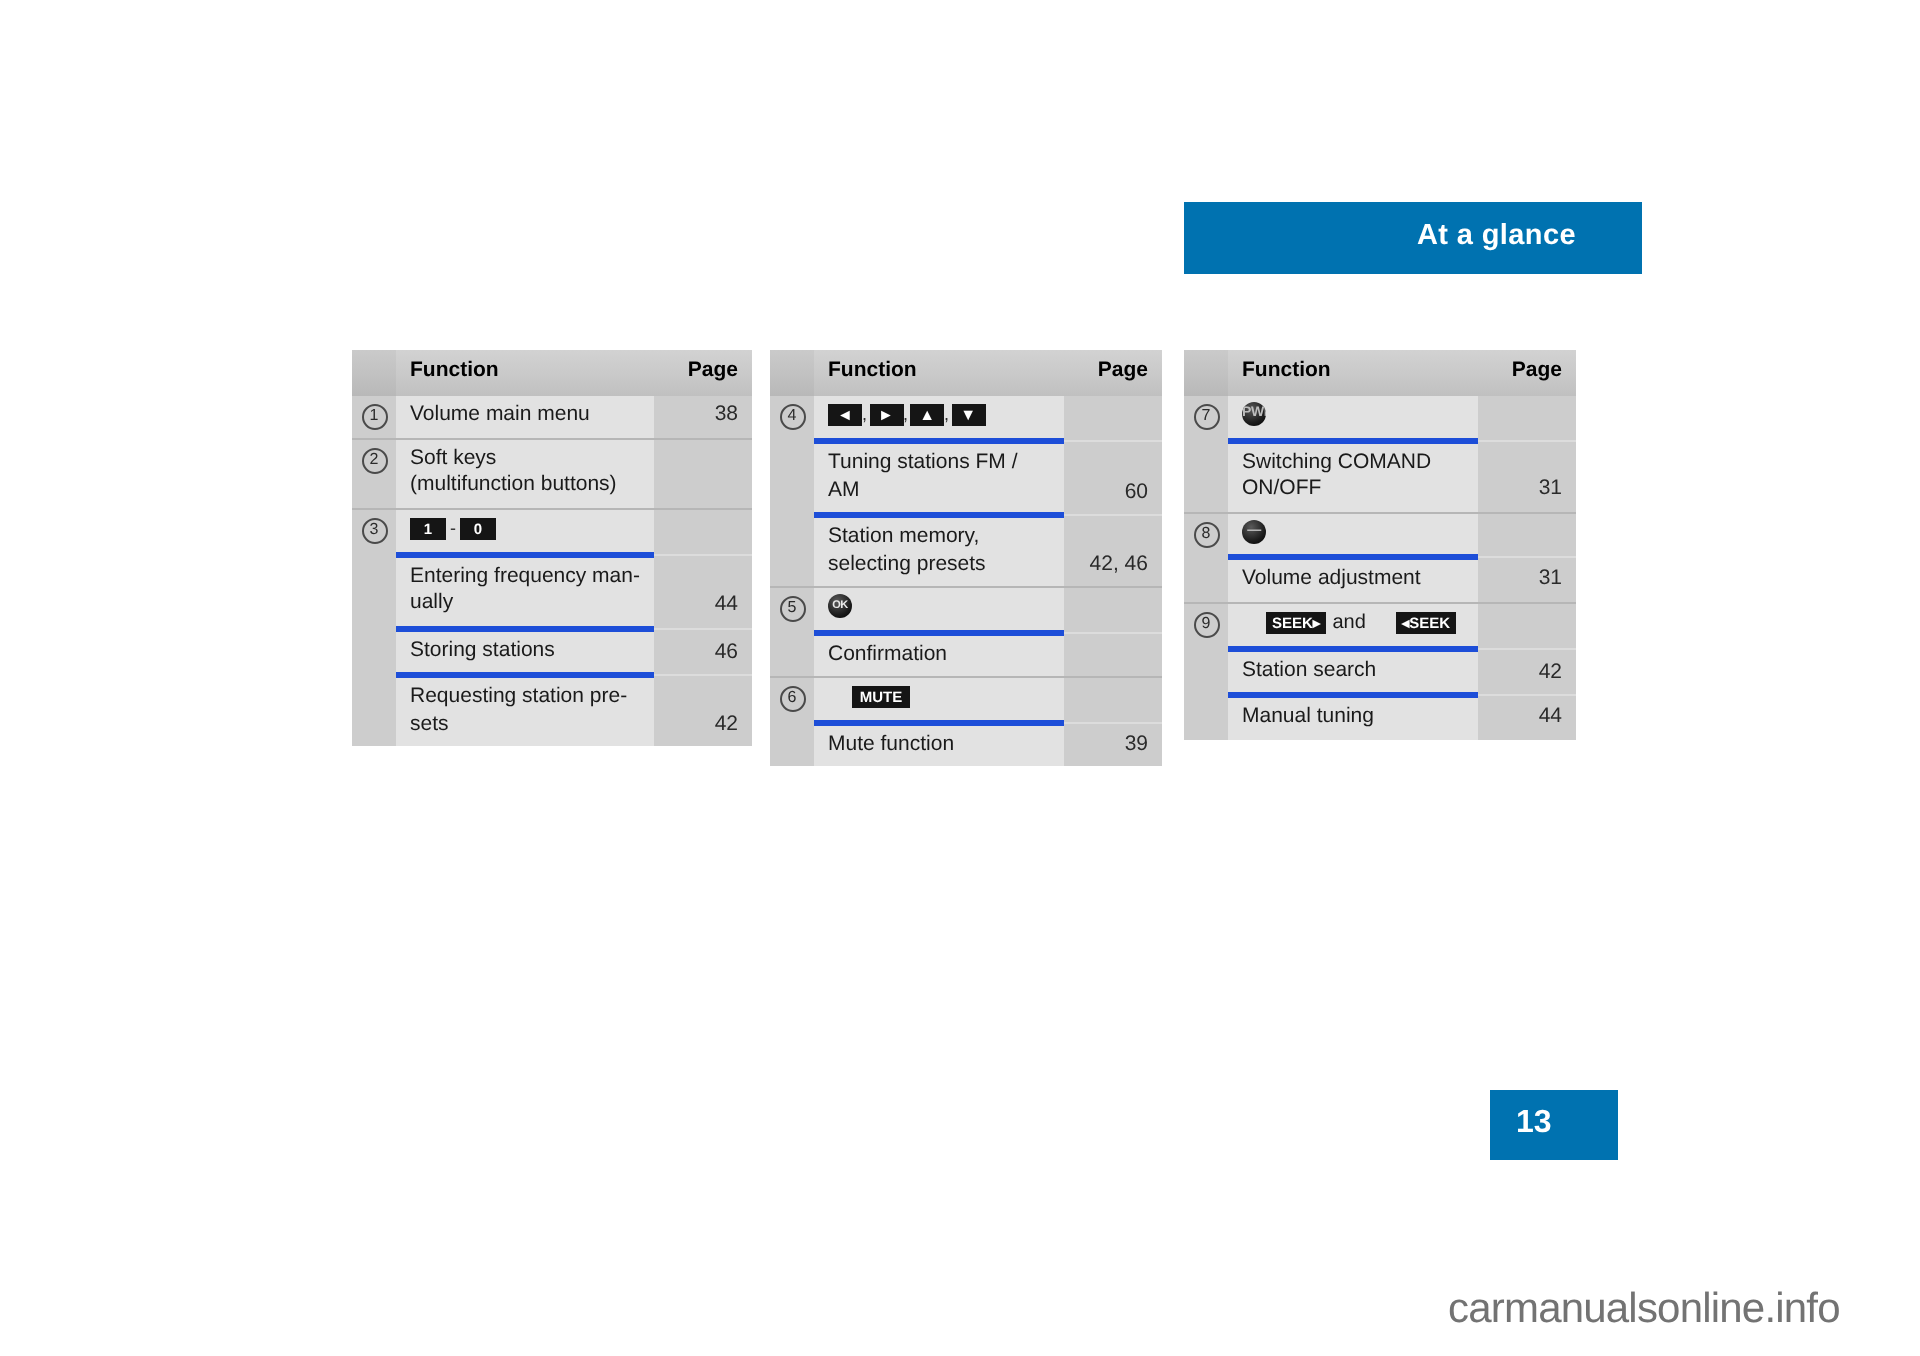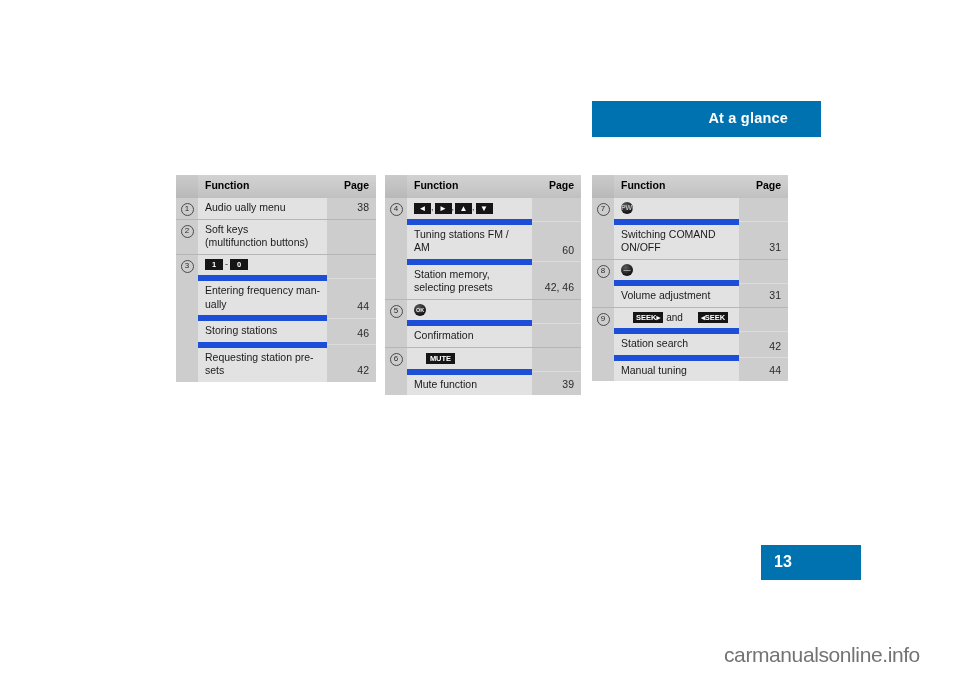--- a/index.html
+++ b/index.html
@@ -32,26 +32,25 @@
     font-size: 14.5px;
     font-weight: bold;
     letter-spacing: 0.2px;
     white-space: nowrap;
     text-align: center;
   }
 
   
   #page-number-tab {
     position: absolute;
-    left: 761px;
+    left: 745px;
     top: 545px;
     width: 64px;
     height: 35px;
     background: #0072b0;
-    padding-left: 36px;
   }
   #page-number-tab .page-num {
     position: absolute;
     left: 13px;
     top: 8px;
     color: #ffffff;
     font-size: 16px;
     font-weight: bold;
   }
 
@@ -119,21 +118,21 @@
     padding: 3px 6px 4px 7px;
     line-height: 13.5px;
   }
   td.pg {
     background: #cdcdcd;
     text-align: right;
     padding: 3px 7px 4px 12px;
     line-height: 13.5px;
     color: #2a2a2a;
   }
-  tr.sep td { border-top: 6px solid #1d4ed8; }
+  tr.sep td { border-top: 3px solid #1d4ed8; }
   tr.sep td.idx, tr.sep td.pg { border-top: 1px solid #dcdcdc; }
   tr.grp td { border-top: 1px solid #b6b6b6; }
 
   .pg-align-bottom { vertical-align: bottom !important; padding-bottom: 4px; }
 
   
   .circ-num {
     display: inline-block;
     width: 11px;
     height: 11px;
@@ -198,21 +197,21 @@
 <div class="fn-table" id="table-1">
     <table>
       <tbody>
         <tr class="hdr-row">
           <th class="col-idx"></th>
           <th class="hdr-fn">Function</th>
           <th class="col-page hdr-pg">Page</th>
         </tr>
         <tr class="">
           <td class="idx" rowspan="1"><span class="circ-num">1</span></td>
-          <td class="fn">Audio ually menu</td>
+          <td class="fn">Volume main menu</td>
           <td class="pg pg-align-bottom">38</td>
         </tr>
         <tr class="grp">
           <td class="idx" rowspan="1"><span class="circ-num">2</span></td>
           <td class="fn">Soft keys<br>(multifunction buttons)</td>
           <td class="pg pg-align-bottom"></td>
         </tr>
         <tr class="grp">
           <td class="idx" rowspan="4"><span class="circ-num">3</span></td>
           <td class="fn glyph-row"><span class="keybtn numkey">1</span><span class="dash-sep">-</span><span class="keybtn numkey">0</span></td>

